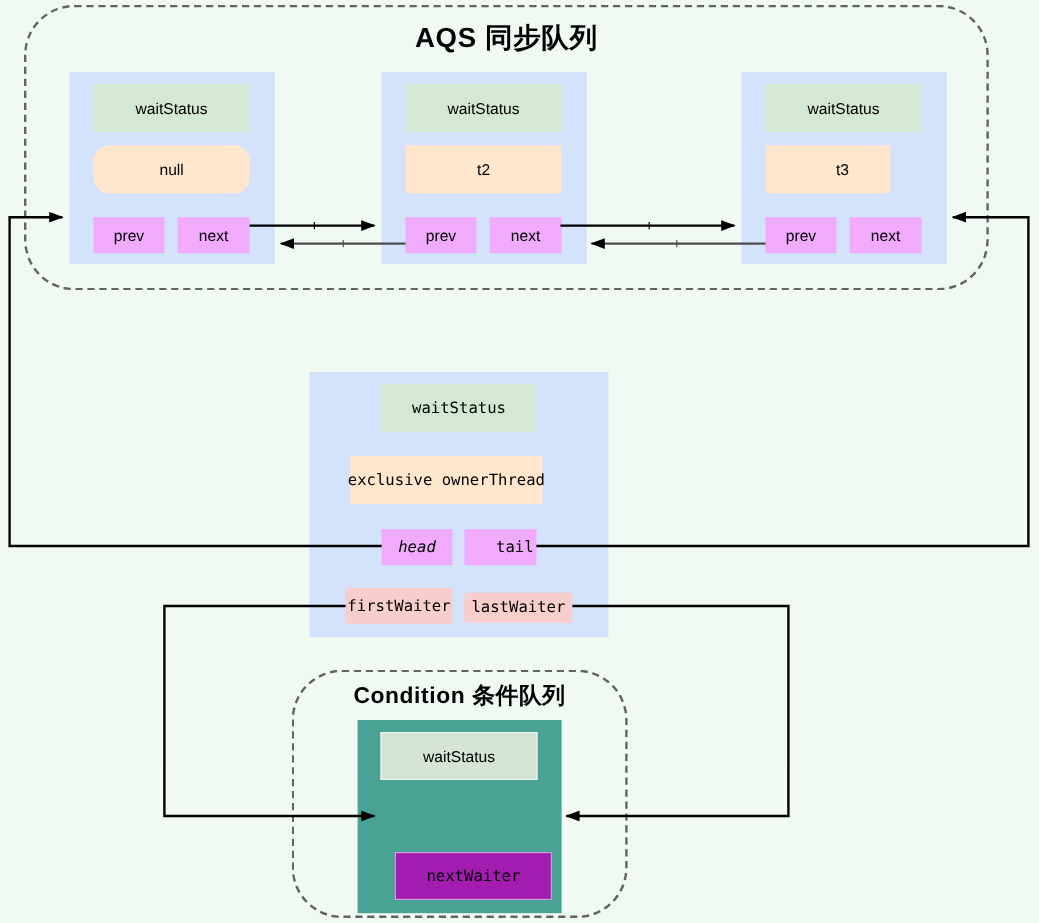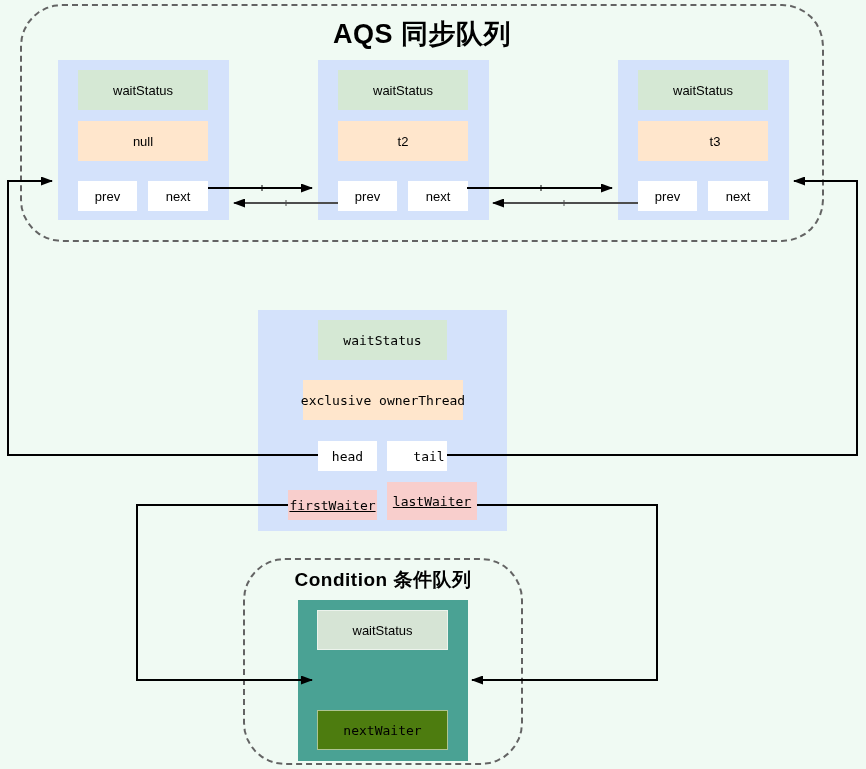--- a/index.html
+++ b/index.html
@@ -10,72 +10,72 @@
     color:#000;
   }
   .cell{
     position:absolute; display:flex; align-items:center; justify-content:center;
     font-size:13px; line-height:1; box-sizing:border-box; white-space:nowrap;
   }
   .sans{font-family:"Liberation Sans","DejaVu Sans",sans-serif;}
   .mono{font-family:"DejaVu Sans Mono","Liberation Mono",monospace; font-size:13px;}
   .fill-green{background:#d5e8d4;}
   .fill-orange{background:#ffe6cc;}
-  .fill-yellow{background:#ffffff;}
-  .fill-pink{background:#f8cecc;text-decoration:underline;}
+  .fill-yellow{background:#f0abfc;}
+  .fill-pink{background:#f8cecc;}
   .node-box{position:absolute; background:#d4e2fb; top:60px; width:171px; height:160px;}
   .aqs-box{position:absolute; background:#d4e2fb; left:258px; top:310px; width:249px; height:221px;}
   .dashed-group{position:absolute; border:2px dashed #636363; border-radius:42px; box-sizing:border-box;}
   .group-title{
     position:absolute; left:0; width:100%; text-align:center;
     font-weight:bold; font-size:19px; letter-spacing:.5px;
   }
   .teal-box{position:absolute; left:298px; top:600px; width:170px; height:161px; background:#4aa294;}
   .cond-cell{border:1px solid rgba(255,255,255,.55);}
   .cond-green{background:#d6e4d5;}
   .cond-orange{background:#fde5cd;}
-  .cond-yellow{background:#4d7c0f;}
+  .cond-yellow{background:#a21caf;margin-left:12px;}
   svg.wires{position:absolute; left:0; top:0; z-index:5; pointer-events:none;}
 </style>
 </head>
 <body>
 
 <div id="canvas">
 
   <div class="dashed-group" style="left:20px; top:4px; width:804px; height:238px;"></div>
-  <div class="group-title" style="top:16px; left:20px; width:804px; font-size:27px;">AQS 同步队列</div>
+  <div class="group-title" style="top:16px; left:20px; width:804px; font-size:23px;">AQS 同步队列</div>
 
   <div class="node-box" style="left:58px;">
     <div class="cell sans fill-green" style="left:20px; top:10px;  width:130px; height:40px;">waitStatus</div>
-    <div class="cell sans fill-orange" style="left:20px; top:61px;  width:130px; height:40px;">null</div>
+    <div class="cell sans fill-orange" style="left:20px; top:61px;  width:130px; height:40px;border-radius:13px;">null</div>
     <div class="cell sans fill-yellow" style="left:20px; top:121px; width:59px;  height:30px;">prev</div>
     <div class="cell sans fill-yellow" style="left:90px; top:121px; width:60px;  height:30px;">next</div>
   </div>
 
   <div class="node-box" style="left:318px;">
     <div class="cell sans fill-green" style="left:20px; top:10px;  width:130px; height:40px;">waitStatus</div>
     <div class="cell sans fill-orange" style="left:20px; top:61px;  width:130px; height:40px;text-align:right;">t2</div>
     <div class="cell sans fill-yellow" style="left:20px; top:121px; width:59px;  height:30px;">prev</div>
     <div class="cell sans fill-yellow" style="left:90px; top:121px; width:60px;  height:30px;">next</div>
   </div>
 
   <div class="node-box" style="left:618px;">
     <div class="cell sans fill-green" style="left:20px; top:10px;  width:130px; height:40px;">waitStatus</div>
-    <div class="cell sans fill-orange" style="left:20px; top:61px;  width:130px; height:40px;padding-left:24px;">t3</div>
+    <div class="cell sans fill-orange" style="left:20px; top:61px;  width:104px; height:40px;padding-left:24px;">t3</div>
     <div class="cell sans fill-yellow" style="left:20px; top:121px; width:59px;  height:30px;">prev</div>
     <div class="cell sans fill-yellow" style="left:90px; top:121px; width:60px;  height:30px;">next</div>
   </div>
 
   <div class="aqs-box">
     <div class="cell mono fill-green" style="left:60px;  top:10px;  width:129px; height:40px;">waitStatus</div>
-    <div class="cell mono fill-orange" style="left:45px;  top:70px;  width:160px; height:40px;">exclusive ownerThread</div>
-    <div class="cell mono fill-yellow" style="left:60px;  top:131px; width:59px;  height:30px;">head</div>
+    <div class="cell mono fill-orange" style="left:34px;  top:70px;  width:160px; height:40px;">exclusive ownerThread</div>
+    <div class="cell mono fill-yellow" style="left:60px;  top:131px; width:59px;  height:30px;font-style:italic;">head</div>
     <div class="cell mono fill-yellow" style="left:129px; top:131px; width:60px;  height:30px;padding-left:24px;">tail</div>
     <div class="cell mono fill-pink" style="left:30px;  top:180px; width:89px;  height:30px;">firstWaiter</div>
-    <div class="cell mono fill-pink" style="left:129px; top:172px; width:90px;  height:38px;">lastWaiter</div>
+    <div class="cell mono fill-pink" style="left:129px; top:184px; width:90px;  height:25px;">lastWaiter</div>
   </div>
 
   <div class="dashed-group" style="left:243px; top:558px; width:280px; height:207px;"></div>
   <div class="group-title" style="top:567px; left:243px; width:280px;">Condition 条件队列</div>
 
   <div class="teal-box">
     <div class="cell sans cond-cell cond-green" style="left:19px; top:10px;  width:131px; height:40px;">waitStatus</div>
     <div class="cell mono cond-cell cond-yellow" style="left:19px; top:110px; width:131px; height:40px;">nextWaiter</div>
   </div>
 

